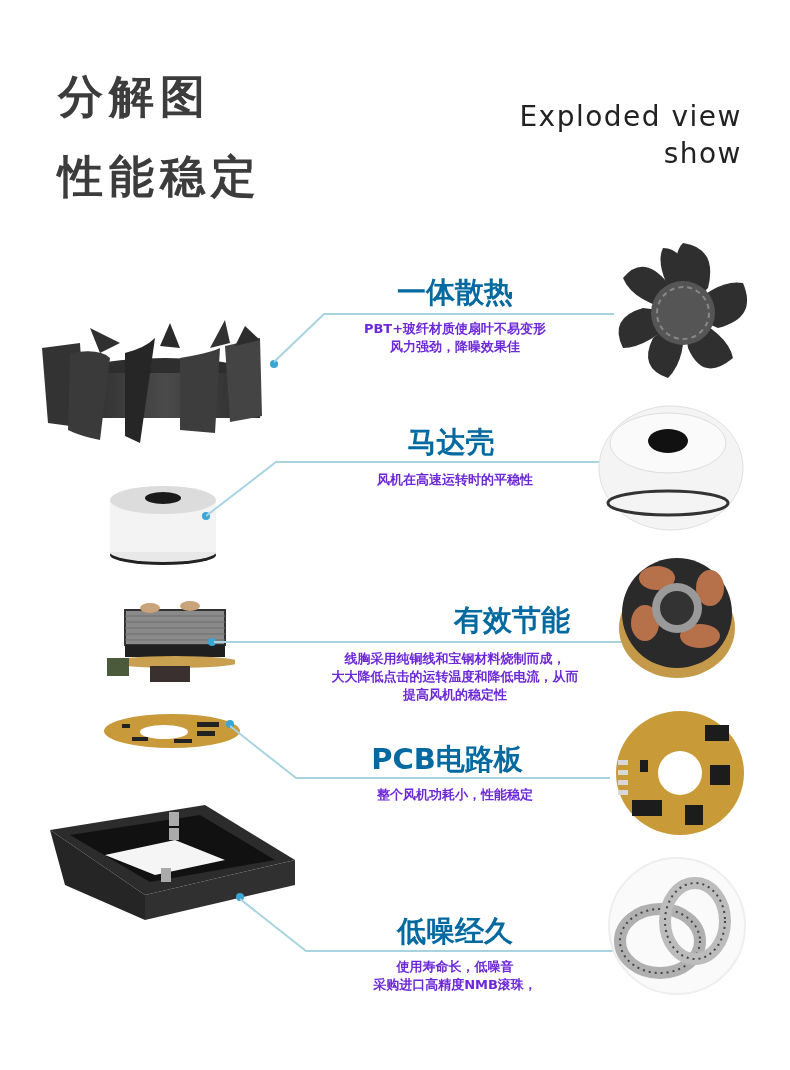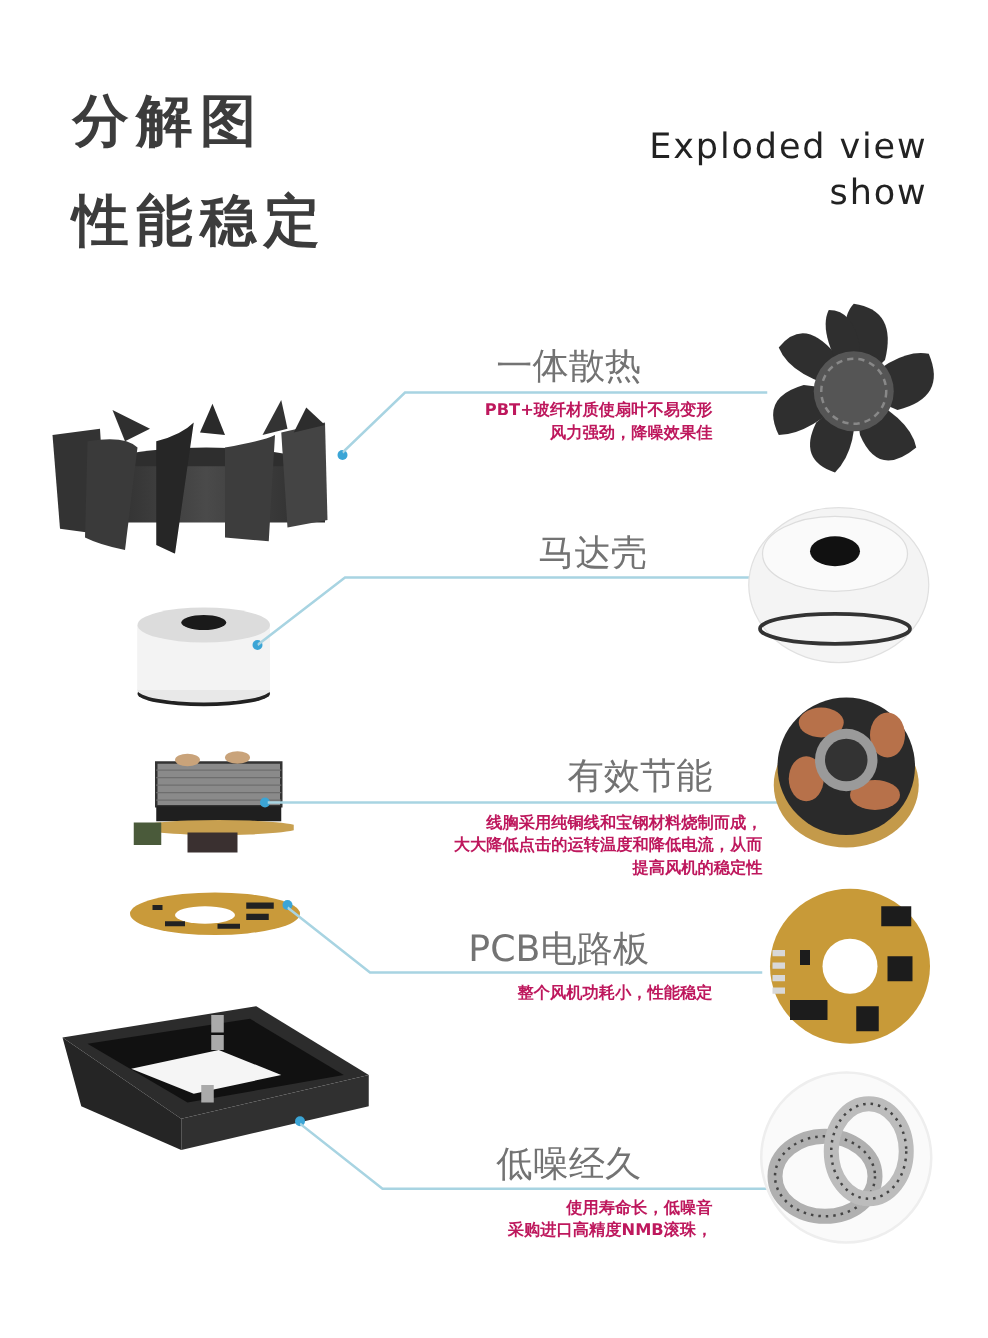--- a/index.html
+++ b/index.html
@@ -1,21 +1,21 @@
 <!DOCTYPE html>
 <html><head>
 <meta charset="utf-8">
 <style>
   html, body { margin:0; padding:0; background:#ffffff; }
   body { width:790px; height:1070px; position:relative; overflow:hidden; font-family:"DejaVu Sans", sans-serif; }
   .abs { position:absolute; }
   .title-cn { left:58px; font-size:45px; color:#3c3c3c; font-weight:bold; letter-spacing:6px; line-height:1; }
   .title-en { right:48px; font-size:28px; color:#222; text-align:right; letter-spacing:1.5px; line-height:37px; font-family:"DejaVu Sans", sans-serif; }
-  .feat-title { font-size:29px; color:#737373; text-align:center; white-space:nowrap; line-height:1; font-weight:normal; }
-  .feat-desc { font-size:13px; color:#be185d; text-align:right; line-height:18px; font-weight:bold; white-space:nowrap; }
+  .feat-title { font-size:29px; color:#0369a1; text-align:center; white-space:nowrap; line-height:1; font-weight:bold; }
+  .feat-desc { font-size:13px; color:#6d28d9; text-align:center; line-height:18px; font-weight:bold; white-space:nowrap; }
   .dot { width:8px; height:8px; border-radius:50%; background:#3ba5d6; }
   svg { display:block; }
 </style>
 </head>
 <body>
 
 <div class="abs title-cn" style="top:74px;">分解图</div>
 <div class="abs title-cn" style="top:154px;">性能稳定</div>
 <div class="abs title-en" style="top:98px;">
   <div>Exploded view</div>
@@ -76,22 +76,23 @@
     <ellipse cx="55" cy="70" rx="53" ry="10" fill="#e8e8e8"></ellipse>
     <rect x="2" y="18" width="106" height="52" fill="#f3f3f3"></rect>
     <ellipse cx="55" cy="18" rx="53" ry="14" fill="#dcdcdc"></ellipse>
     <ellipse cx="55" cy="16" rx="18" ry="6" fill="#1a1a1a"></ellipse>
   </svg>
 </div>
 <div class="abs dot" style="left:202px;top:512px;"></div>
 <svg class="abs" style="left:206px;top:460px;" width="400" height="60">
   <polyline points="0,56 70,2 400,2" fill="none" stroke="#a8d4e2" stroke-width="2"></polyline>
 </svg>
-<div class="abs feat-title" style="left:359px;top:428px;width:230px;">马达壳</div>
+<div class="abs feat-title" style="left:336px;top:428px;width:230px;">马达壳</div>
 <div class="abs feat-desc" style="left:340px;top:471px;width:230px;">
+  <div>风机在高速运转时的平稳性</div>
 </div>
 <div class="abs" style="left:596px;top:403px;width:150px;height:130px;">
   <svg width="150" height="130" viewBox="0 0 150 130">
     <ellipse cx="75" cy="65" rx="72" ry="62" fill="#f4f4f4" stroke="#e0e0e0"></ellipse>
     <ellipse cx="72" cy="100" rx="60" ry="12" fill="none" stroke="#333" stroke-width="3"></ellipse>
     <ellipse cx="72" cy="40" rx="58" ry="30" fill="#fafafa" stroke="#ddd"></ellipse>
     <ellipse cx="72" cy="38" rx="20" ry="12" fill="#111"></ellipse>
   </svg>
 </div>
 

